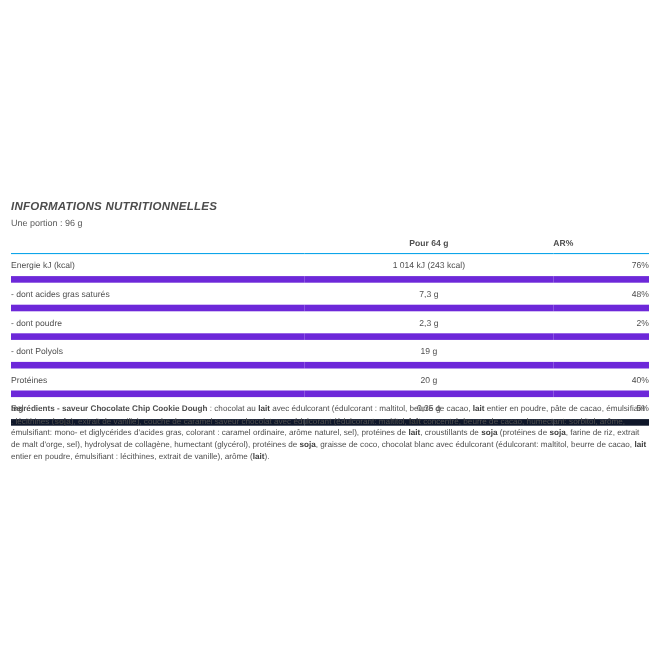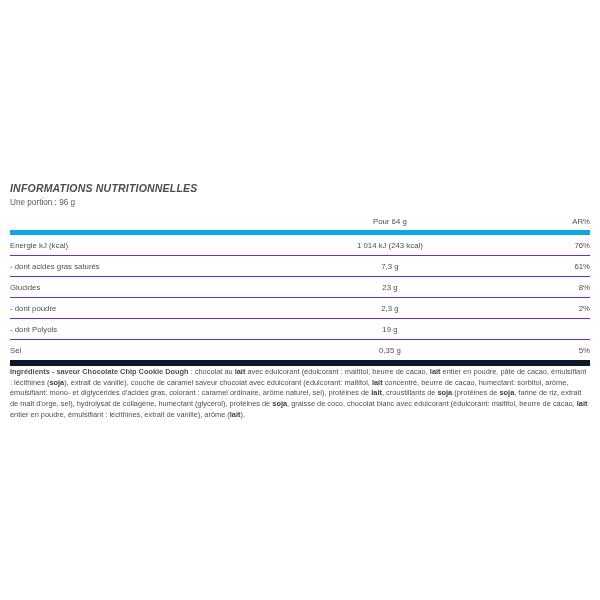--- a/index.html
+++ b/index.html
@@ -41,36 +41,36 @@
     color: #5a5a5a;
     margin: 0 0 6px 0;
   }
   table.nutri {
     width: 100%;
     border-collapse: collapse;
     font-size: 7.8px;
     color: #4f4f4f;
   }
   table.nutri th {
-    font-weight: normal;
+    font-weight: bold;
     font-size: 7.8px;
     color: #4f4f4f;
     padding: 4px 0 4px 0;
-    border-bottom: 5px solid #0ea5e9;
+    border-bottom: 1px solid #0ea5e9;
     text-align: left;
   }
   table.nutri th.c-head-mid {
     text-align: center;
   }
   table.nutri th.c-head-right {
-    text-align: right;
+    text-align: left;
   }
   table.nutri td {
     padding: 5.5px 0 5.5px 0;
-    border-bottom: 1px solid #6d28d9;
+    border-bottom: 6px solid #6d28d9;
     vertical-align: middle;
   }
   table.nutri tr:last-child td {
     border-bottom: 6px solid #0f172a;
   }
   td.c-name {
     width: 46%;
     text-align: left;
   }
   td.c-val {
@@ -124,36 +124,36 @@
       </thead>
       <tbody id="nutri-body">
           <tr>
             <td class="c-name">Energie kJ (kcal)</td>
             <td class="c-val">1 014 kJ (243 kcal)</td>
             <td class="c-ar">76%</td>
           </tr>
           <tr>
             <td class="c-name indent">- dont acides gras saturés</td>
             <td class="c-val">7,3 g</td>
-            <td class="c-ar">61%</td>
-          </tr>
-          <tr>
-            <td class="c-name">Glucides</td>
-            <td class="c-val">23 g</td>
-            <td class="c-ar">8%</td>
+            <td class="c-ar">48%</td>
           </tr>
           <tr>
             <td class="c-name indent">- dont poudre</td>
             <td class="c-val">2,3 g</td>
             <td class="c-ar">2%</td>
           </tr>
           <tr>
             <td class="c-name indent">- dont Polyols</td>
             <td class="c-val">19 g</td>
             <td class="c-ar"></td>
+          </tr>
+          <tr>
+            <td class="c-name">Protéines</td>
+            <td class="c-val">20 g</td>
+            <td class="c-ar">40%</td>
           </tr>
           <tr>
             <td class="c-name">Sel</td>
             <td class="c-val">0,35 g</td>
             <td class="c-ar">5%</td>
           </tr>
         </tbody>
     </table>
   </div>
 

